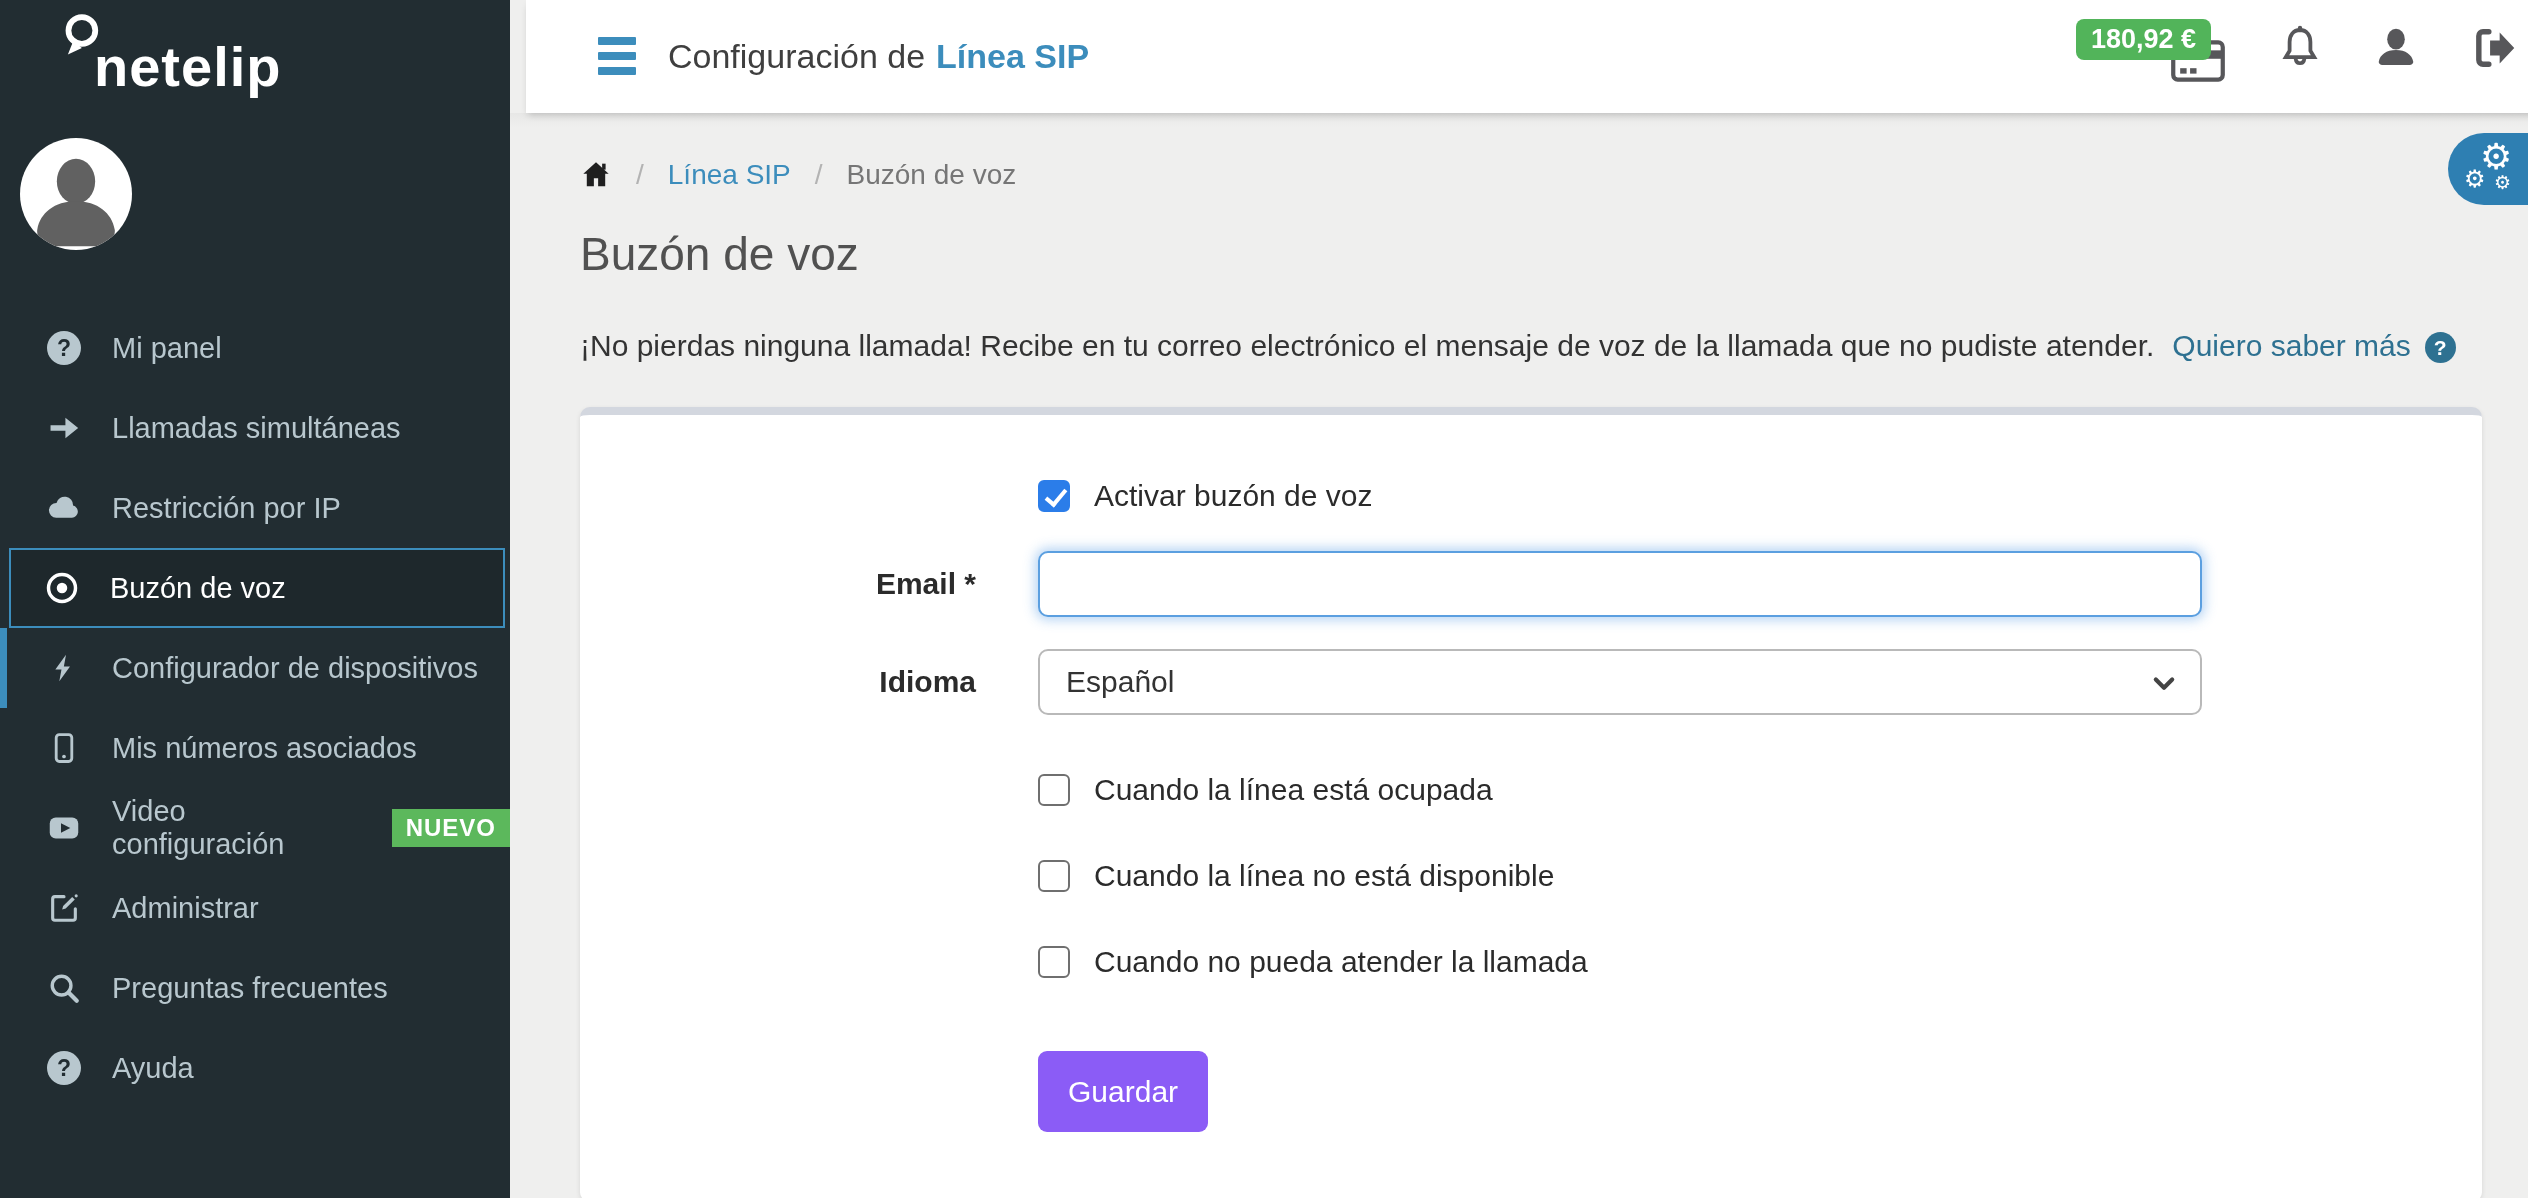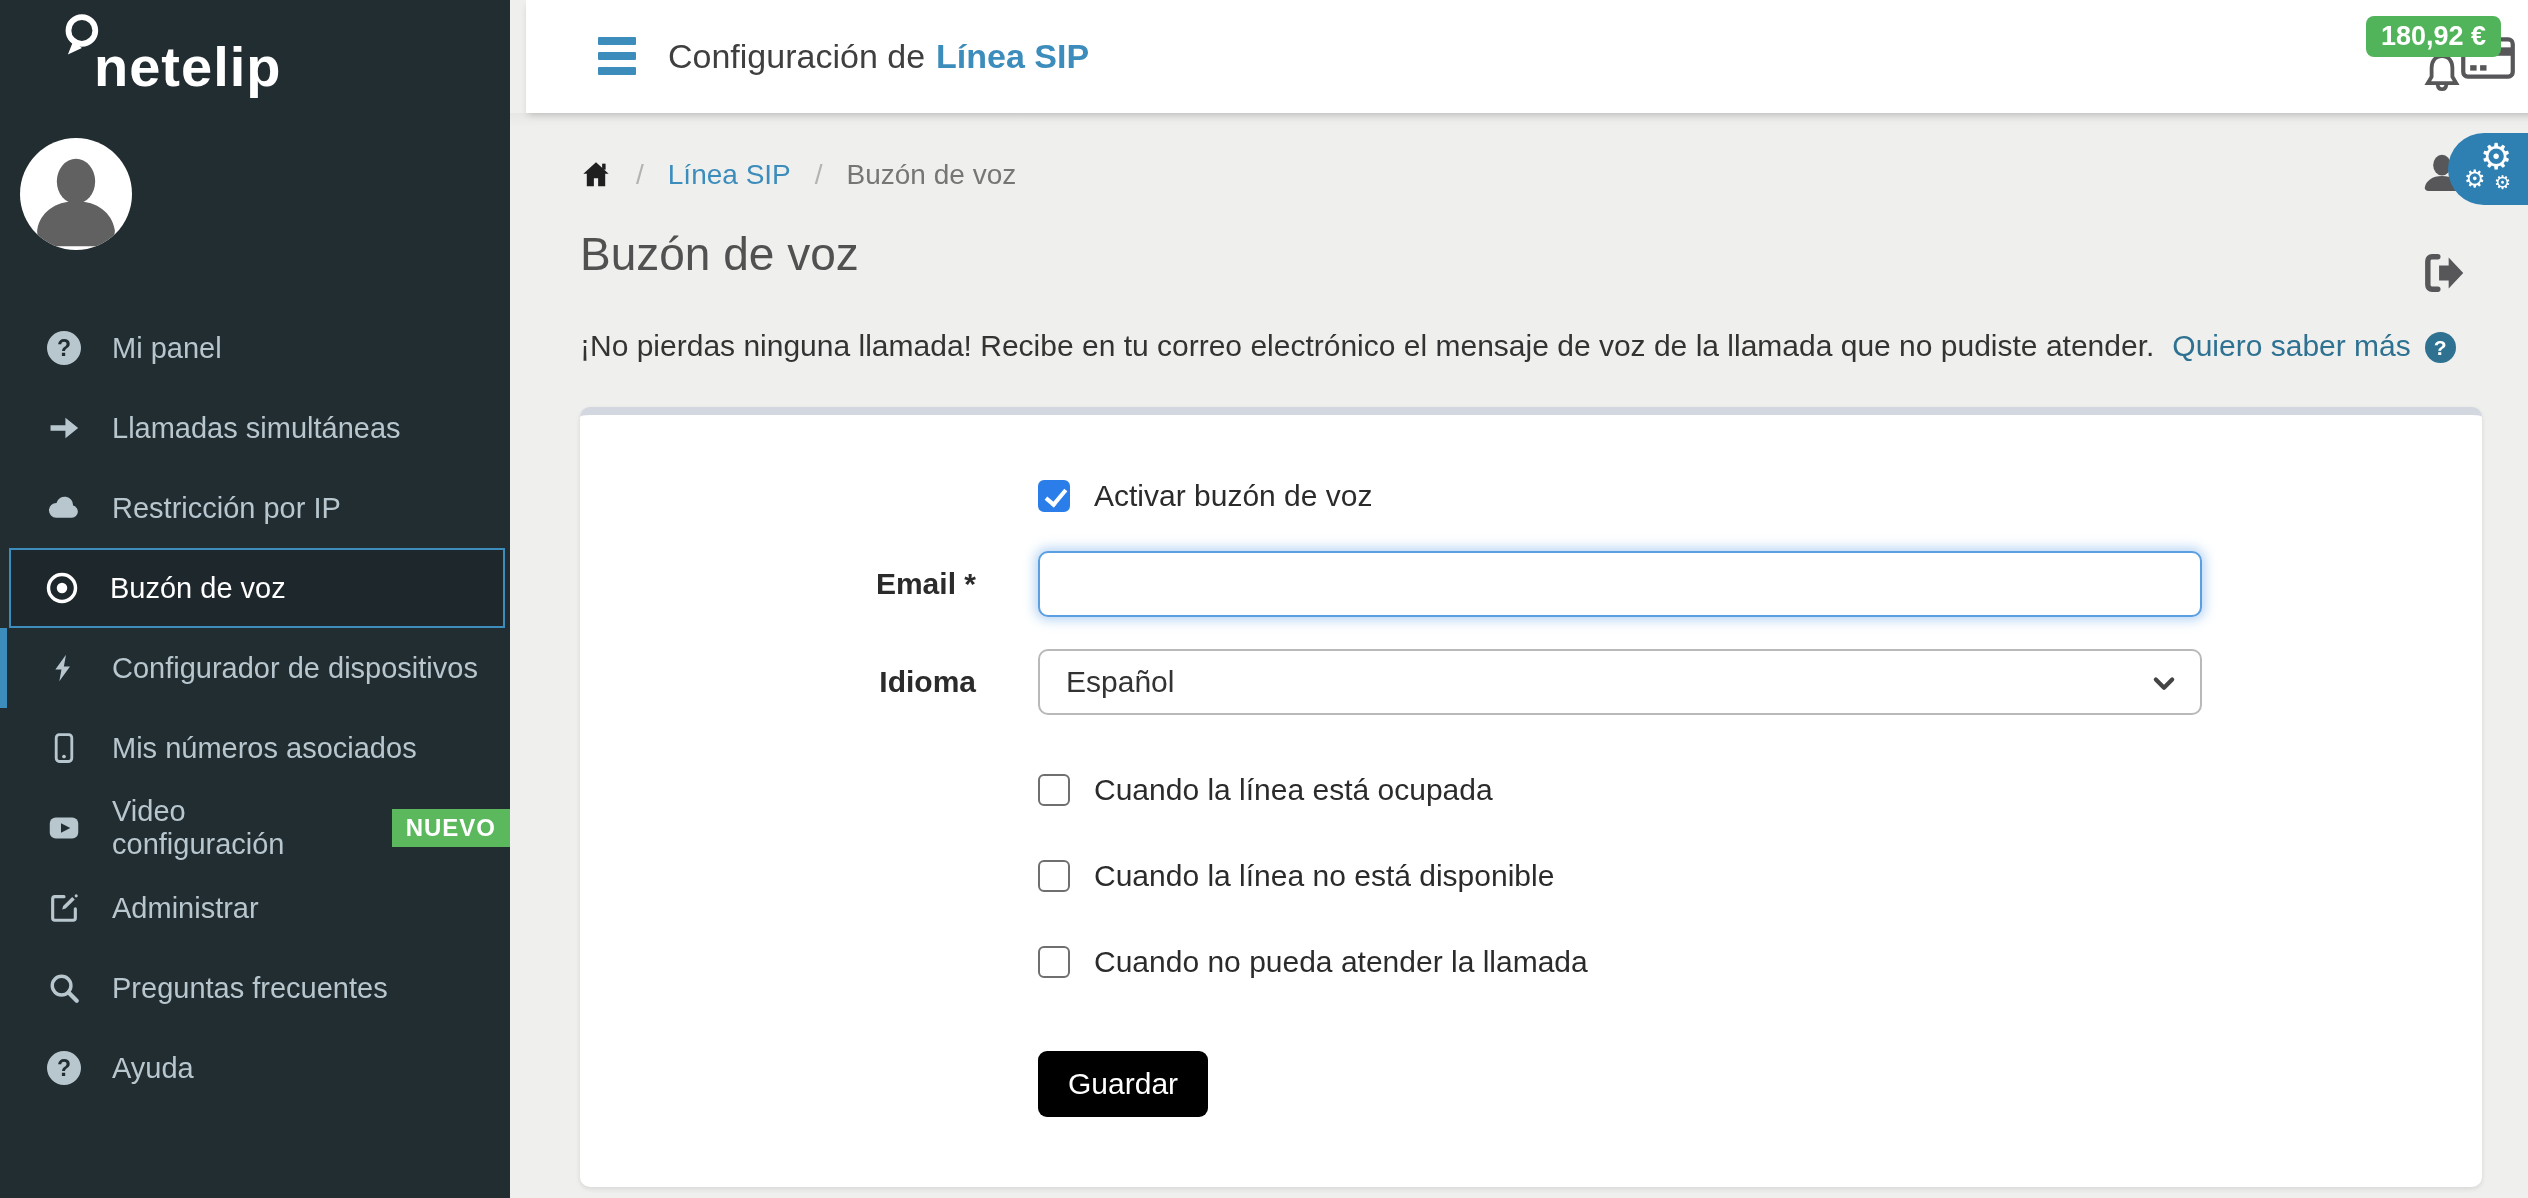--- a/index.html
+++ b/index.html
@@ -22,21 +22,21 @@
   .nav-item.active{background:#1e282c;border:2px solid #3c8dbc;margin-left:9px;margin-right:5px;padding-left:33px;color:#ffffff;}
   .edge-strip{position:absolute;left:0;top:320px;width:7px;height:80px;background:#3c8dbc;}
   .qcircle{width:34px;height:34px;border-radius:50%;background:#b8c7ce;color:#222d32;display:flex;align-items:center;justify-content:center;font-size:23px;font-weight:bold;}
   .nuevo-badge{margin-left:26px;background:#5cb85c;color:#fff;font-size:24px;font-weight:bold;padding:5px 14px;border-radius:0;letter-spacing:1px;}
   
   .topbar{position:absolute;left:526px;top:0;width:2018px;height:113px;background:#ffffff;z-index:4;box-shadow:0 4px 7px -2px rgba(0,0,0,0.18);}
   .hamburger{position:absolute;left:72px;top:37px;width:38px;height:40px;cursor:pointer;display:flex;flex-direction:column;gap:7px;}
   .hamburger i{display:block;height:8px;background:#3c8dbc;border-radius:1px;}
   .topbar-title{position:absolute;left:142px;top:0;height:113px;display:flex;align-items:center;font-size:34px;color:#3f3f3f;}
   .topbar-title .accent{color:#3c8dbc;font-weight:bold;margin-left:11px;}
-  .topbar-right{position:absolute;right:26px;top:0;height:96px;display:flex;align-items:center;gap:48px;flex-direction:column;}
+  .topbar-right{position:absolute;right:26px;top:0;height:96px;display:flex;align-items:center;gap:48px;}
   .balance{position:relative;width:152px;height:90px;cursor:pointer;}
   .balance .card-icn{position:absolute;right:0;top:32px;color:#57575a;}
   .balance-badge{position:absolute;left:0;top:16px;background:#52b45a;color:#fff;font-size:27px;font-weight:bold;padding:5px 15px;border-radius:8px;white-space:nowrap;z-index:2;}
   .tb-icn{color:#57575a;cursor:pointer;display:flex;align-items:center;}
   
   .gear-tab{position:absolute;right:0;top:133px;width:80px;height:72px;background:#2e7fb2;border-radius:36px 0 0 36px;z-index:6;cursor:pointer;}
   .gear-tab span{position:absolute;color:#fff;font-family:"DejaVu Sans",sans-serif;line-height:1;}
   .gear-big{left:32px;top:6px;font-size:36px;}
   .gear-sm{left:16px;top:34px;font-size:24px;}
   .gear-xs{left:46px;top:40px;font-size:19px;}
@@ -60,21 +60,21 @@
   .cb.checked::after{content:"";position:absolute;left:10px;top:3px;width:8px;height:17px;border-right:4px solid #fff;border-bottom:4px solid #fff;transform:rotate(40deg);}
   .cb-label{margin-left:24px;font-size:30px;color:#2b2b2b;cursor:default;}
   .email-input{width:100%;height:66px;box-sizing:border-box;border:2px solid #5b9fe0;border-radius:10px;outline:none;box-shadow:0 0 12px 3px rgba(93,160,230,0.45);font-size:30px;padding:0 26px;color:#333;background:#fff;}
   .select{width:100%;height:66px;box-sizing:border-box;border:2px solid #b9b9b9;border-radius:10px;background:#fff;display:flex;align-items:center;padding:0 26px;font-size:30px;color:#333;cursor:pointer;position:relative;}
   .select .chev{position:absolute;right:22px;top:18px;}
   .row-email{margin-top:38px;}
   .row-lang{margin-top:32px;}
   .row-opt1{margin-top:58px;}
   .row-opt{margin-top:52px;}
   .row-save{margin-top:72px;}
-  .save-btn{background:#000000;color:#ffffff;font-size:30px;border:none;border-radius:9px;height:66px;padding:0 30px;cursor:pointer;font-family:inherit;}
+  .save-btn{background:#8b5cf6;color:#ffffff;font-size:30px;border:none;border-radius:9px;height:81px;padding:0 30px;cursor:pointer;font-family:inherit;}
 </style>
 </head>
 <body>
 
 <aside class="sidebar">
   <div class="logo">
     <svg width="46" height="56" viewBox="0 0 24 28">
       <circle cx="13.5" cy="9" r="7" fill="none" stroke="#ffffff" stroke-width="3"></circle>
       <path d="M9 14.5 L6.2 21.5 L13.5 18.2 Z" fill="#ffffff"></path>
     </svg>

